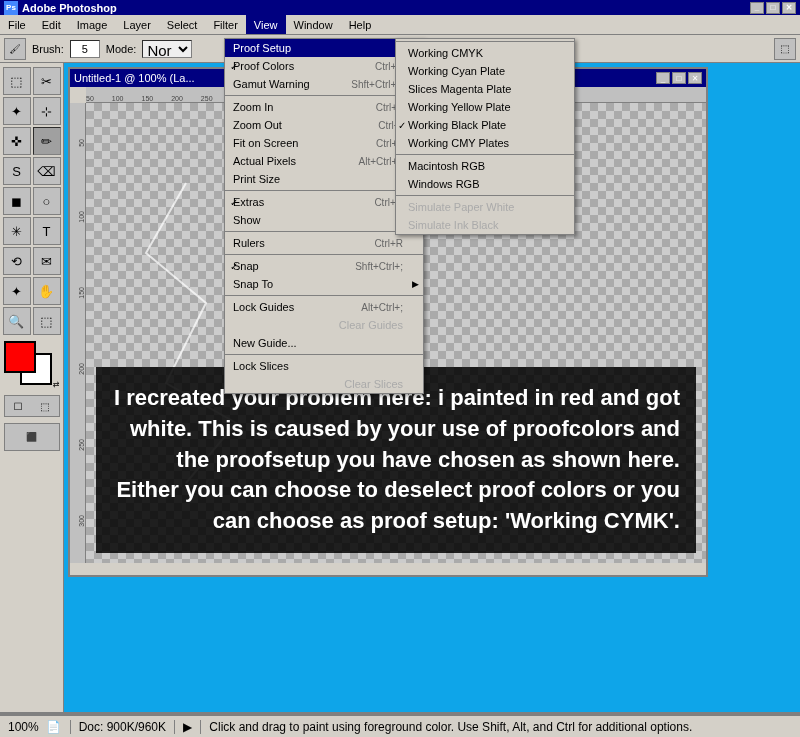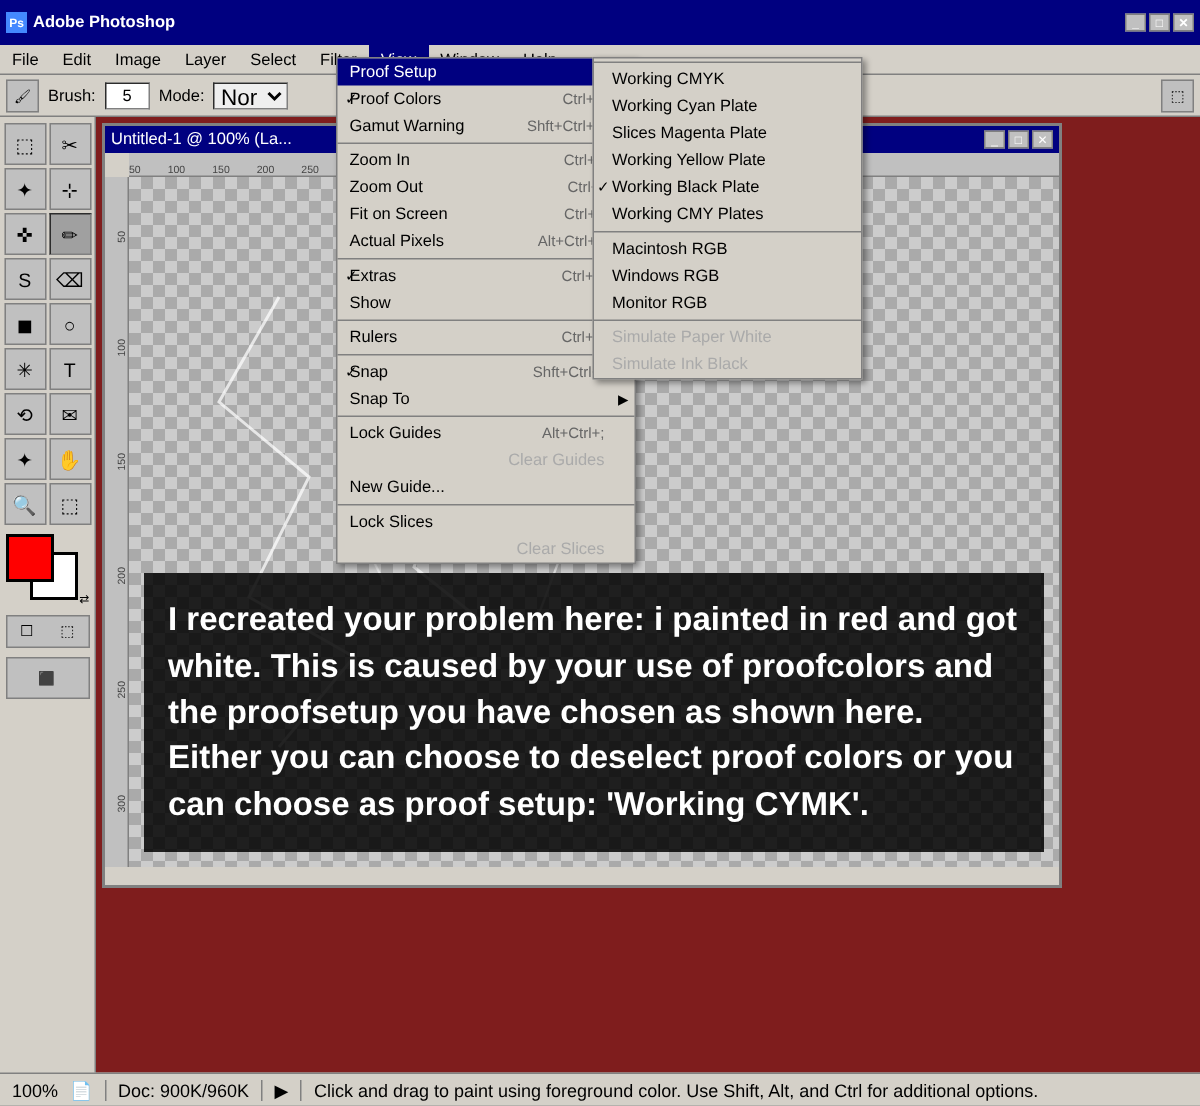--- a/index.html
+++ b/index.html
@@ -10,21 +10,21 @@
       font-family: 'Tahoma', 'Arial', sans-serif;
       font-size: 11px;
       overflow: hidden;
       position: relative;
     }
 
     
     #titlebar {
       background: #000080;
       color: white;
-      height: 30px;
+      height: 15px;
       display: flex;
       align-items: center;
       padding: 0 4px;
       font-size: 11px;
       font-weight: bold;
     }
 
     
     #menubar {
       background: #d4d0c8;
@@ -166,23 +166,24 @@
       display: flex;
       justify-content: space-around;
       align-items: center;
       margin-top: 4px;
       font-size: 10px;
     }
 
     
     #canvas-area {
       flex: 1;
-      background: #7f1d1d;
+      background: #0ea5e9;
       overflow: hidden;
       position: relative;
+      text-align: right;
     }
     #canvas-window {
       position: absolute;
       top: 4px;
       left: 4px;
       width: 640px;
       height: 510px;
       background: #d4d0c8;
       border: 2px solid #808080;
     }
@@ -557,20 +558,23 @@
       <span class="shortcut dim">Ctrl+-</span>
     </div>
     <div class="menu-entry">
       <span>Fit on Screen</span>
       <span class="shortcut dim">Ctrl+0</span>
     </div>
     <div class="menu-entry">
       <span>Actual Pixels</span>
       <span class="shortcut dim">Alt+Ctrl+0</span>
     </div>
+    <div class="menu-entry">
+      <span>Print Size</span>
+    </div>
     <div class="menu-divider"></div>
     <div class="menu-entry has-check">
       <span>Extras</span>
       <span class="shortcut dim">Ctrl+H</span>
     </div>
     <div class="menu-entry has-submenu">
       <span>Show</span>
     </div>
     <div class="menu-divider"></div>
     <div class="menu-entry">
@@ -624,23 +628,20 @@
     </div>
     <div class="submenu-entry">
       <span>Working CMY Plates</span>
     </div>
     <div class="submenu-divider"></div>
     <div class="submenu-entry">
       <span>Macintosh RGB</span>
     </div>
     <div class="submenu-entry">
       <span>Windows RGB</span>
-    </div>
-    <div class="submenu-entry">
-      <span>Monitor RGB</span>
     </div>
     <div class="submenu-divider"></div>
     <div class="submenu-entry disabled">
       <span>Simulate Paper White</span>
     </div>
     <div class="submenu-entry disabled">
       <span>Simulate Ink Black</span>
     </div>
   </div>
 

